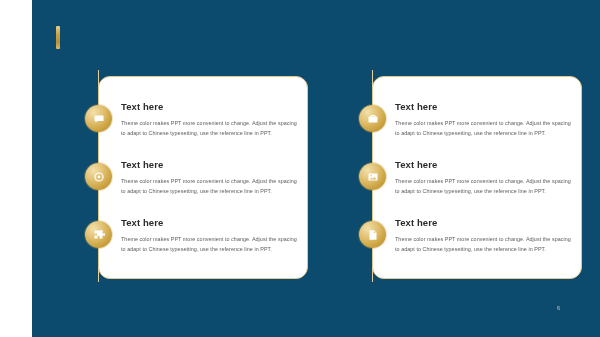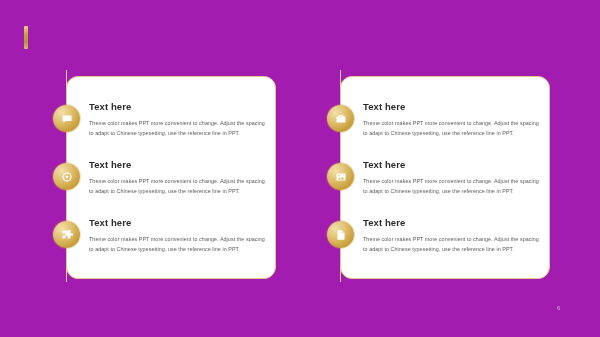--- a/index.html
+++ b/index.html
@@ -11,21 +11,22 @@
     height: 337px;
     background: #ffffff;
     font-family: "Liberation Sans", sans-serif;
     overflow: hidden;
     position: relative;
   }
 
   .slide {
     position: absolute;
     inset: 0;
-    background: #a21caf;
+    background: #0c4a6e;
+    margin-left: 32px;
   }
 
   
   .accent-bar {
     position: absolute;
     left: 24px;
     top: 26px;
     width: 4px;
     height: 23px;
     border-radius: 1px;

